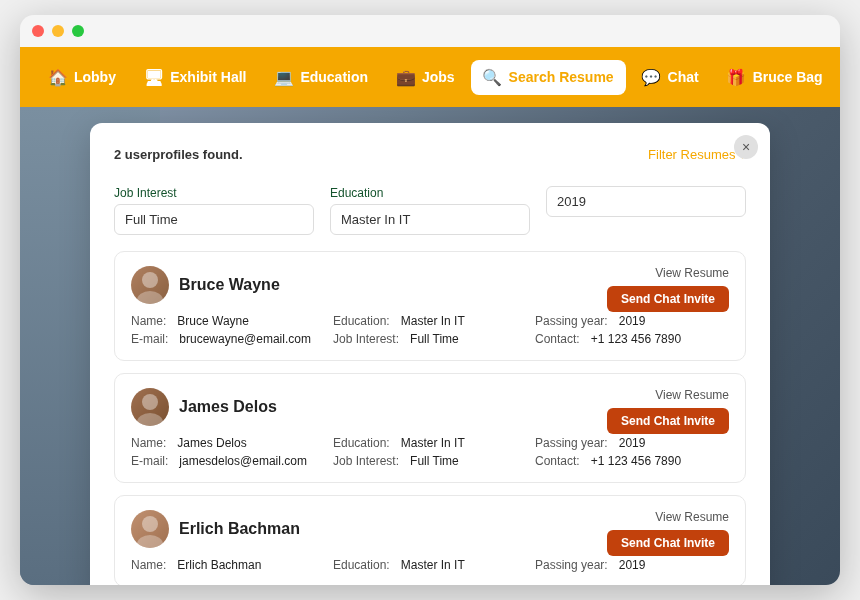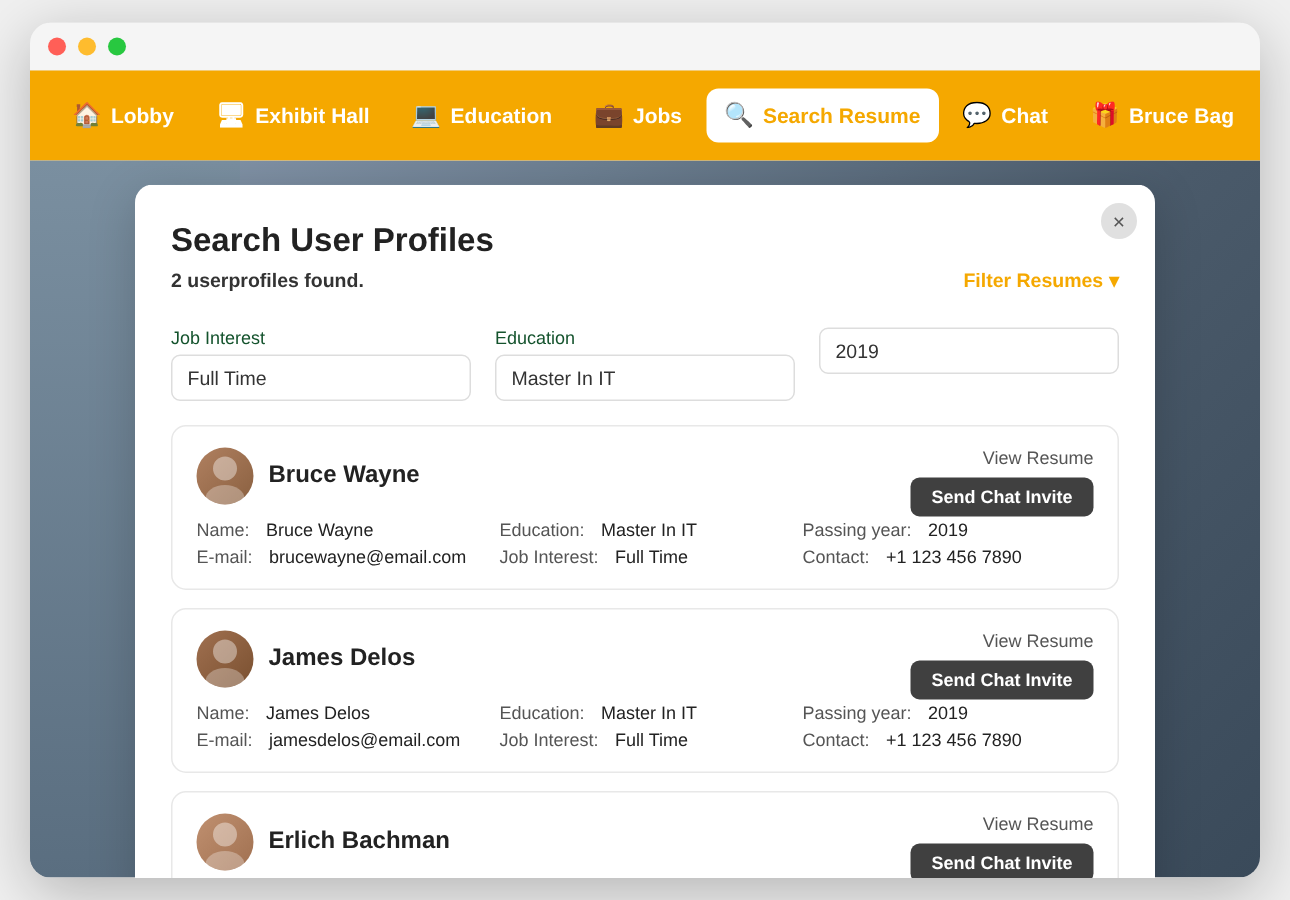--- a/index.html
+++ b/index.html
@@ -130,21 +130,21 @@
       margin-bottom: 24px;
     }
     .result-count {
       font-size: 13px;
       color: #333;
       font-weight: 600;
     }
     .filter-btn {
       color: #f5a800;
       font-size: 13px;
-      font-weight: 700;
+      font-weight: 400;
       cursor: pointer;
       display: flex;
       align-items: center;
       gap: 4px;
       background: none;
       border: none;
     }
     .filter-row {
       display: flex;
       gap: 16px;
@@ -210,21 +210,21 @@
       align-items: flex-end;
       gap: 6px;
     }
     .view-resume-link {
       font-size: 12px;
       color: #555;
       cursor: pointer;
       text-decoration: none;
     }
     .send-chat-btn {
-      background: #404040;
+      background: #c2410c;
       color: white;
       border: none;
       border-radius: 6px;
       padding: 6px 14px;
       font-size: 12px;
       font-weight: 600;
       cursor: pointer;
       white-space: nowrap;
     }
     .user-details {
@@ -291,21 +291,20 @@
 
   <div class="main-content">
     <div class="bg-image">
       <div class="bg-detail"></div>
     </div>
     <div class="modal-overlay">
       <div class="modal">
 
         <button class="modal-close">×</button>
 
-        <h2 class="modal-title">Search User Profiles</h2>
 
         <div class="modal-header-row">
           <span class="result-count">2 userprofiles found.</span>
           <button class="filter-btn">
             <span>Filter Resumes</span>
             <span>▾</span>
           </button>
         </div>
 
         <div class="filter-row">

